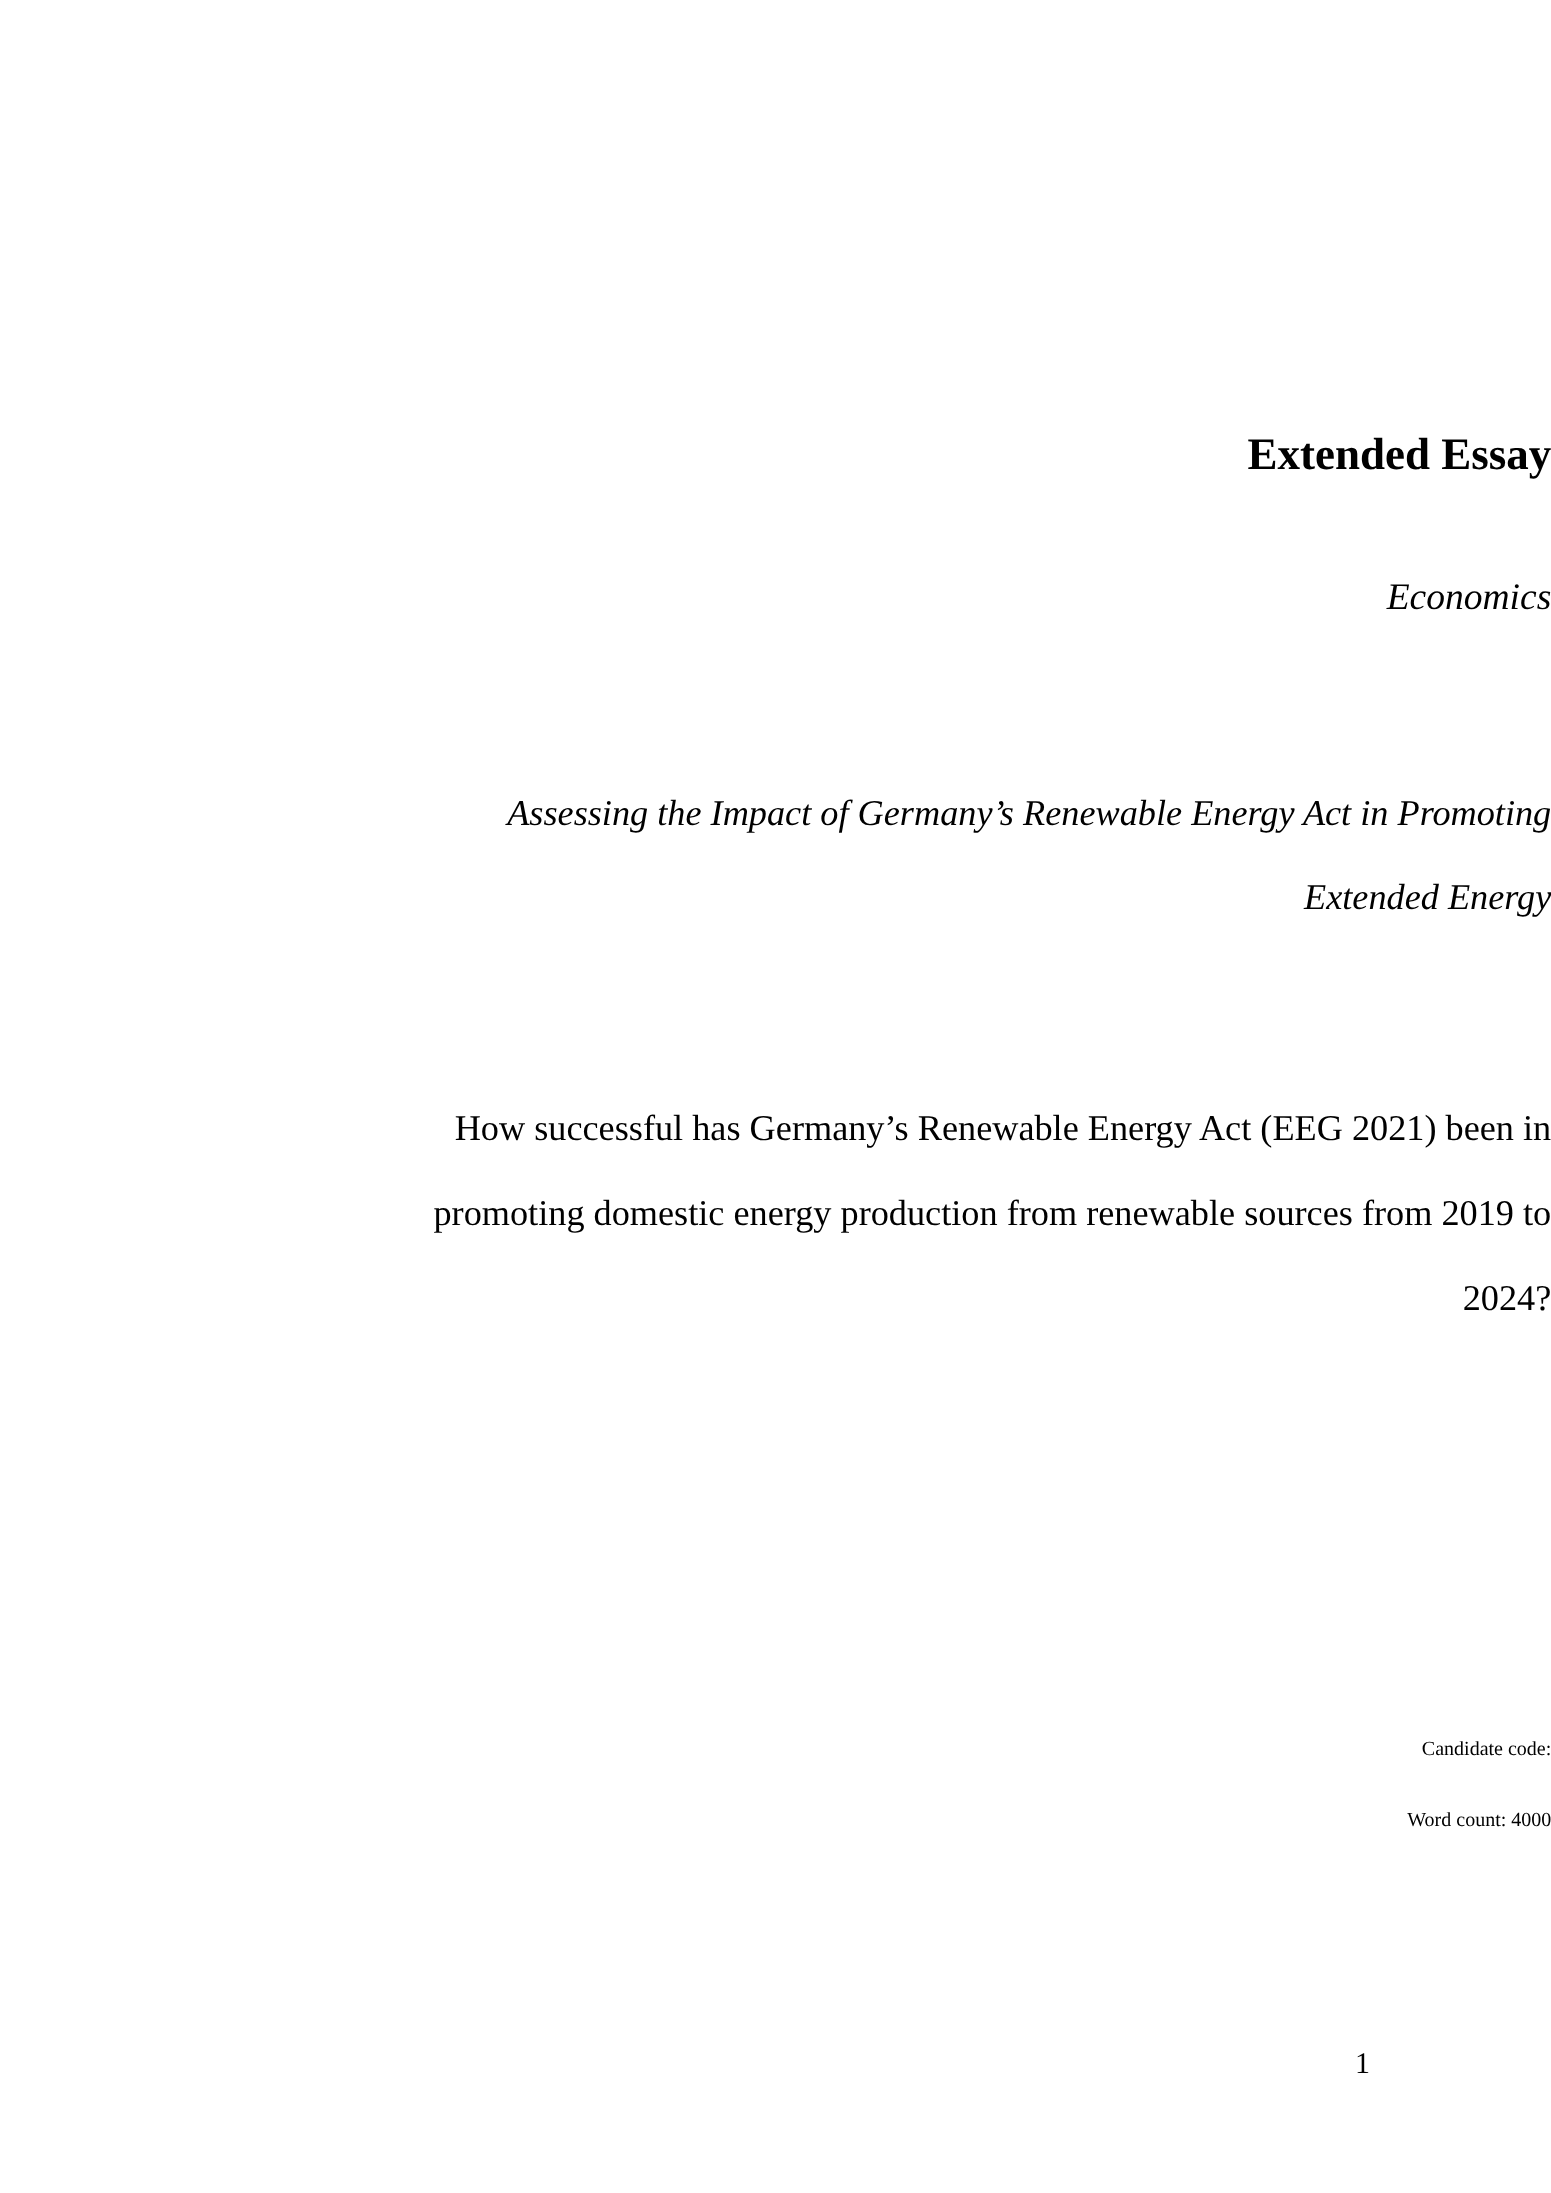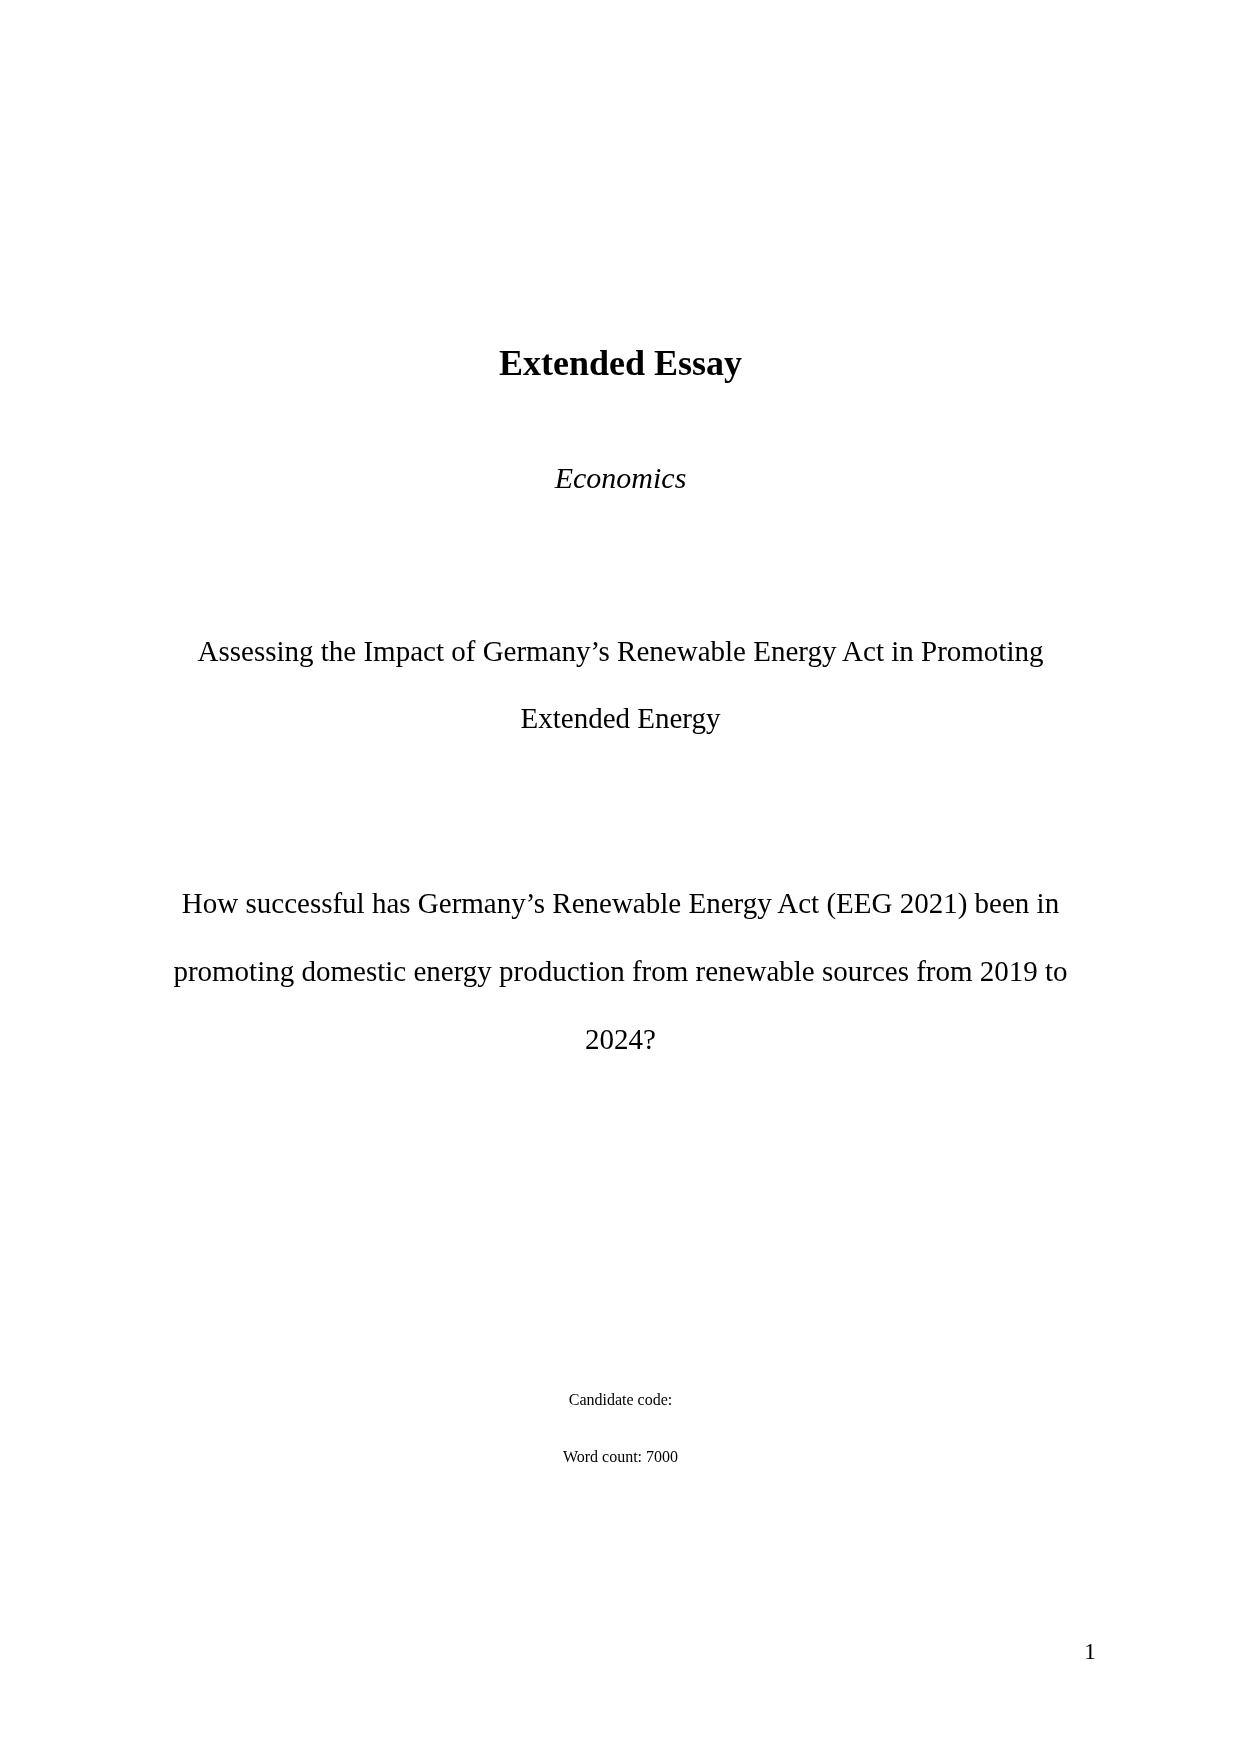--- a/index.html
+++ b/index.html
@@ -19,40 +19,41 @@
       position: absolute;
       left: 0; top: 0;
       width: 1241px;
       height: 1754px;
       background: #ffffff;
     }
     .centered {
       position: absolute;
       left: 0;
       width: 1241px;
-      text-align: center;
+      text-align: right;
       white-space: nowrap;
     }
     .title {
       top: 340px;
       font-size: 36px;
       font-weight: bold;
       line-height: 46px;
     }
     .subject {
       top: 420px;
       font-size: 30px;
       font-style: italic;
       line-height: 40px;
       margin-top: 38px;
     }
     .essay-title {
       top: 618px;
       font-size: 29px;
       line-height: 67px;
+      font-style: italic;
     }
     .research-question {
       top: 869px;
       font-size: 29px;
       line-height: 68px;
     }
     .line { display: block; }
     .meta {
       font-size: 16px;
       line-height: 32px;
@@ -84,17 +85,17 @@
   </div>
 
   <div class="centered research-question">
     <span class="line">How successful has Germany’s Renewable Energy Act (EEG 2021) been in</span>
     <span class="line">promoting domestic energy production from renewable sources from 2019 to</span>
     <span class="line">2024?</span>
   </div>
 
   <div class="centered meta candidate">Candidate code:</div>
 
-  <div class="centered meta wordcount">Word count: 7000</div>
+  <div class="centered meta wordcount">Word count: 4000</div>
 
   <div class="page-number">1</div>
 
 </div>
 
 </body></html>

